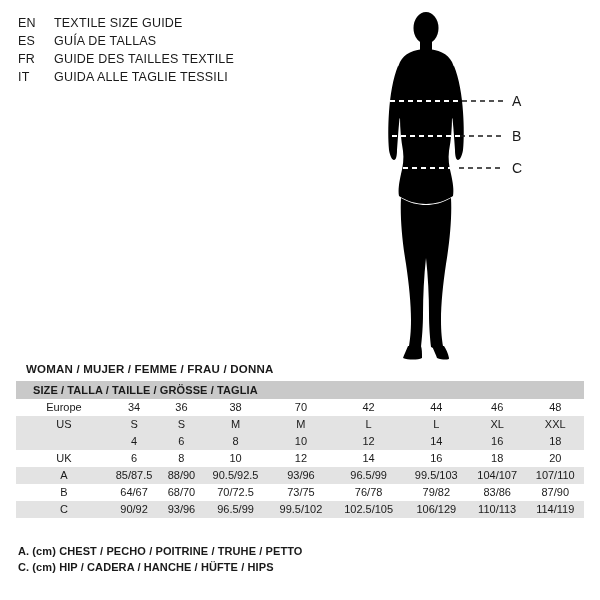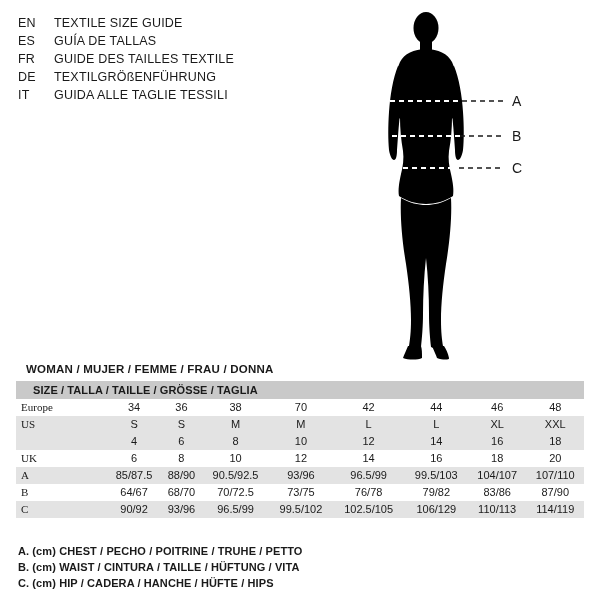--- a/index.html
+++ b/index.html
@@ -90,24 +90,23 @@
     padding-left: 17px;
     letter-spacing: 0.1px;
     height: 18px;
     line-height: 18px;
     margin-top: 24px;
   }
   table.size-table tr.shaded td {
     background: #e3e3e3;
   }
   table.size-table td.rowlabel {
-    text-align: left;
+    text-align: center;
     padding-left: 5px;
     width: 86px;
-    font-family: Liberation Serif, serif;
   }
 
   
   .notes {
     position: absolute;
     left: 18px;
     top: 543px;
     width: 560px;
   }
   .note-line {
@@ -129,24 +128,20 @@
       <span class="lang-code">EN</span>
       <span class="lang-text">TEXTILE SIZE GUIDE</span>
     </div>
     <div class="lang-row">
       <span class="lang-code">ES</span>
       <span class="lang-text">GUÍA DE TALLAS</span>
     </div>
     <div class="lang-row">
       <span class="lang-code">FR</span>
       <span class="lang-text">GUIDE DES TAILLES TEXTILE</span>
-    </div>
-    <div class="lang-row">
-      <span class="lang-code">DE</span>
-      <span class="lang-text">TEXTILGRÖßENFÜHRUNG</span>
     </div>
     <div class="lang-row">
       <span class="lang-code">IT</span>
       <span class="lang-text">GUIDA ALLE TAGLIE TESSILI</span>
     </div>
   </div>
 
   <div class="figure-wrap">
     <svg class="figure-svg" width="230" height="360" viewBox="0 0 230 360">
 
@@ -304,17 +299,16 @@
         <td>102.5/105</td>
         <td>106/129</td>
         <td>110/113</td>
         <td>114/119</td>
       </tr>
     </tbody>
   </table>
 
   <div class="notes">
     <div class="note-line">A. (cm) CHEST / PECHO / POITRINE / TRUHE / PETTO</div>
-    <div class="note-line">B. (cm) WAIST / CINTURA / TAILLE / HÜFTUNG / VITA</div>
     <div class="note-line">C. (cm) HIP / CADERA / HANCHE / HÜFTE / HIPS</div>
   </div>
 
 </div>
 
 </body></html>

